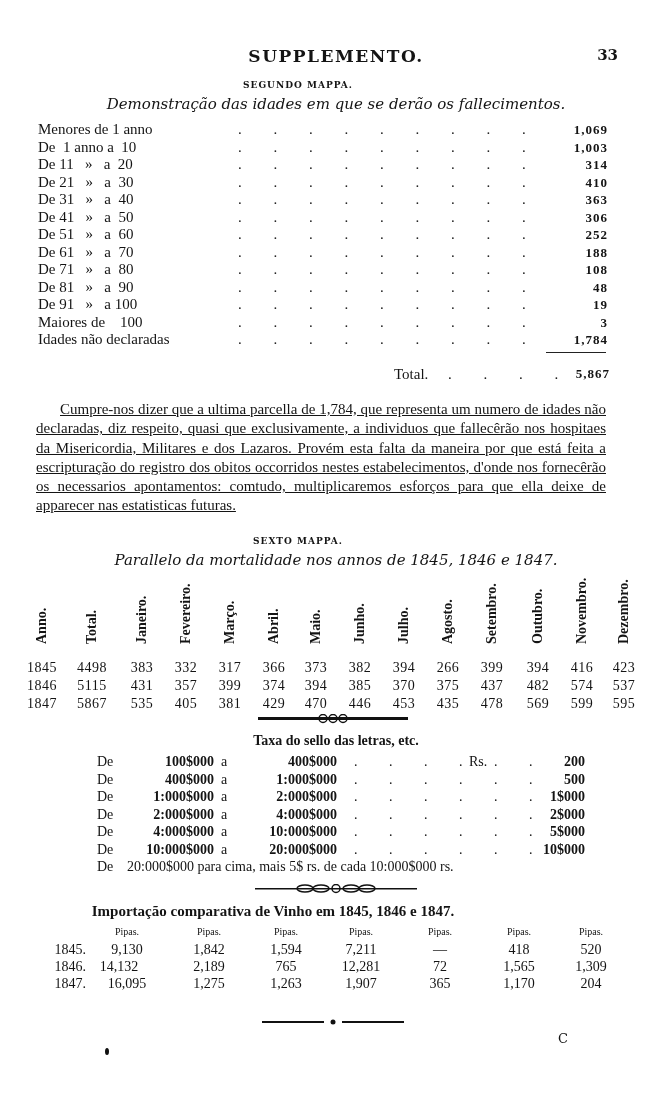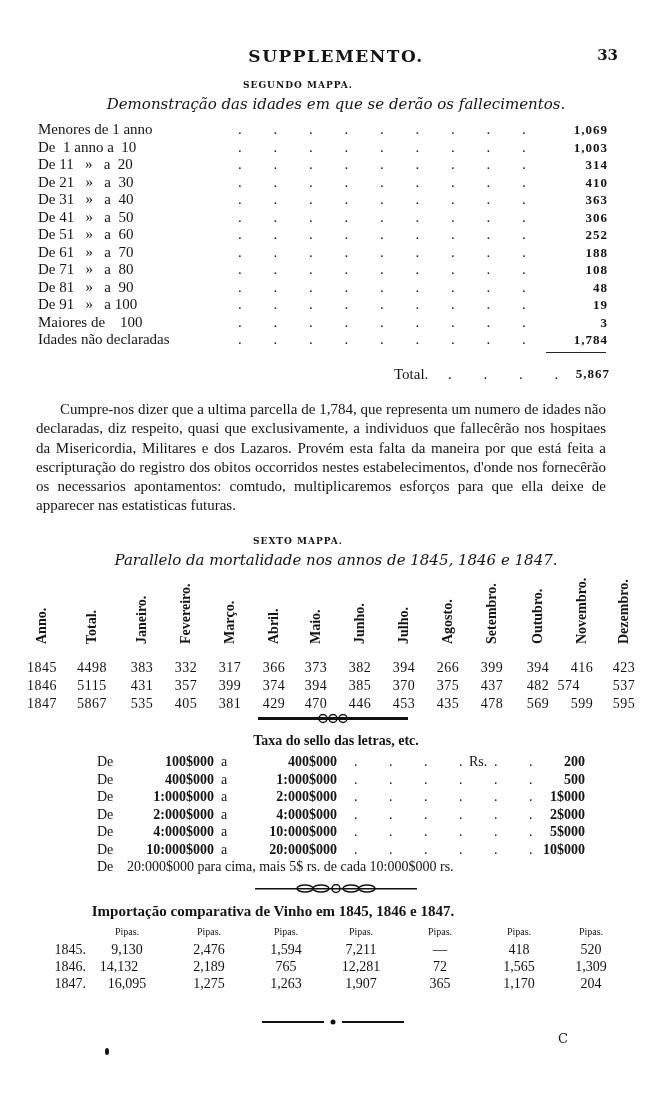--- a/index.html
+++ b/index.html
@@ -40,20 +40,21 @@
     font-family: "Liberation Serif", serif;
   }
   .total-row .lbl { position: absolute; left: 46px; }
   .total-row .dots { position: absolute; left: 100px; letter-spacing: 14px; }
   .total-row .val { position: absolute; right: -2px; font-weight: bold; font-size: 13px; letter-spacing: 1px; }
   
   .para {
     left: 36px; top: 400px; width: 570px; font-size: 15px; line-height: 19.3px;
     text-align: justify; font-family: "Liberation Serif", serif;
     text-indent: 24px;
+    text-decoration: underline;
   }
   
   .mtable { left: 40px; top: 575px; width: 580px; }
   .mhead { position: relative; height: 85px; }
   .mhead .col {
     position: absolute; bottom: 0; width: 40px; height: 85px;
   }
   .mhead .col span {
     position: absolute; bottom: 0; left: 50%;
     transform-origin: 0 0; transform: rotate(-90deg) translate(0, -50%);
@@ -245,21 +246,21 @@
         <span class="cell" style="left: 80px;">431</span>
         <span class="cell" style="left: 124px;">357</span>
         <span class="cell" style="left: 168px;">399</span>
         <span class="cell" style="left: 212px;">374</span>
         <span class="cell" style="left: 254px;">394</span>
         <span class="cell" style="left: 298px;">385</span>
         <span class="cell" style="left: 342px;">370</span>
         <span class="cell" style="left: 386px;">375</span>
         <span class="cell" style="left: 430px;">437</span>
         <span class="cell" style="left: 476px;">482</span>
-        <span class="cell" style="left: 496px; text-align: right;">574</span>
+        <span class="cell" style="left: 520px;">574</span>
         <span class="cell" style="left: 562px;">537</span>
       </div>
       <div class="mrow">
         <span class="cell" style="left: -20px;">1847</span>
         <span class="cell" style="left: 30px;">5867</span>
         <span class="cell" style="left: 80px;">535</span>
         <span class="cell" style="left: 124px;">405</span>
         <span class="cell" style="left: 168px;">381</span>
         <span class="cell" style="left: 212px;">429</span>
         <span class="cell" style="left: 254px;">470</span>
@@ -308,21 +309,21 @@
       <span class="cell" style="left: 130px;">Pipas.</span>
       <span class="cell" style="left: 207px;">Pipas.</span>
       <span class="cell" style="left: 282px;">Pipas.</span>
       <span class="cell" style="left: 361px;">Pipas.</span>
       <span class="cell" style="left: 440px;">Pipas.</span>
       <span class="cell" style="left: 512px;">Pipas.</span>
     </div>
     <div class="wrow data">
       <span class="yr">1845.</span>
       <span class="cell" style="left: 48px;">9,130</span>
-      <span class="cell" style="left: 130px;">2,476</span>
+      <span class="cell" style="left: 130px;">1,842</span>
       <span class="cell" style="left: 207px;">1,594</span>
       <span class="cell" style="left: 282px;">7,211</span>
       <span class="cell" style="left: 361px;">—</span>
       <span class="cell" style="left: 440px;">418</span>
       <span class="cell" style="left: 512px;">520</span>
     </div>
     <div class="wrow data">
       <span class="yr">1846.</span>
       <span class="cell" style="left: 40px;">14,132</span>
       <span class="cell" style="left: 130px;">2,189</span>

